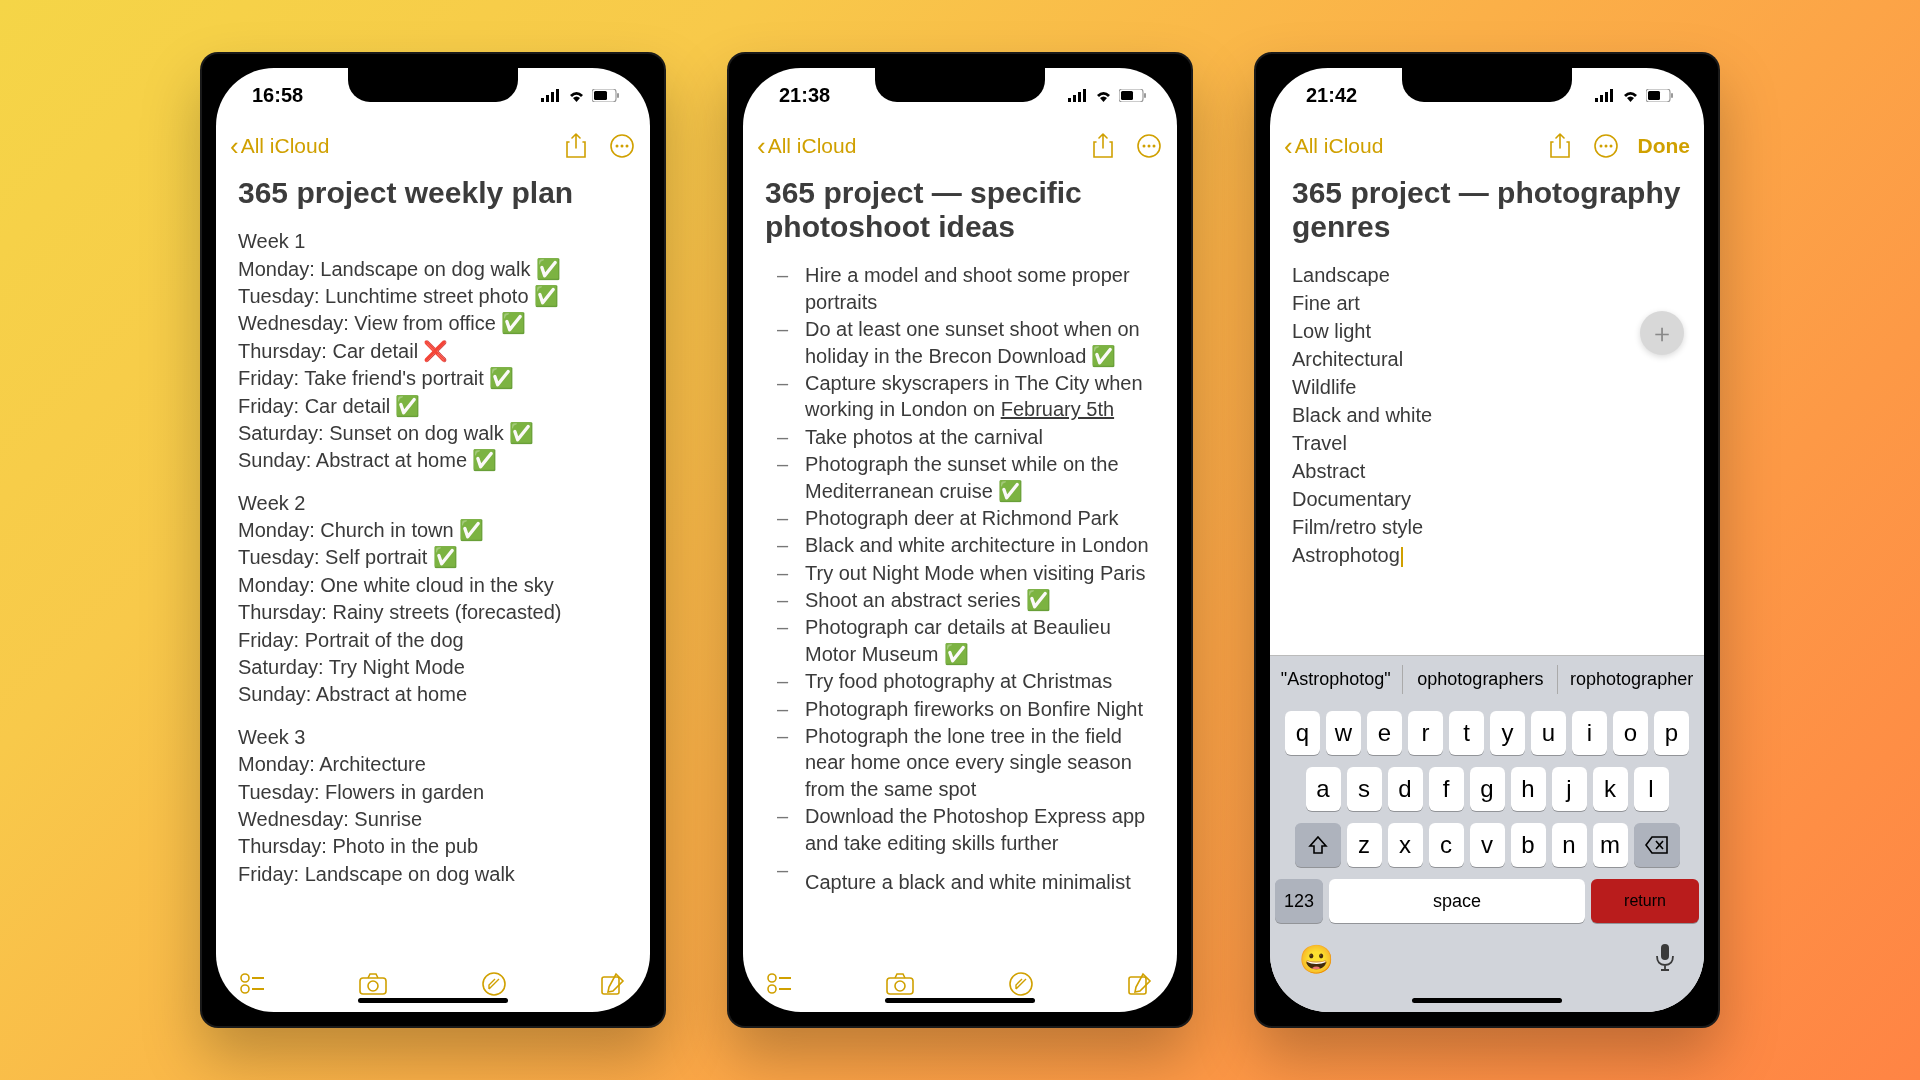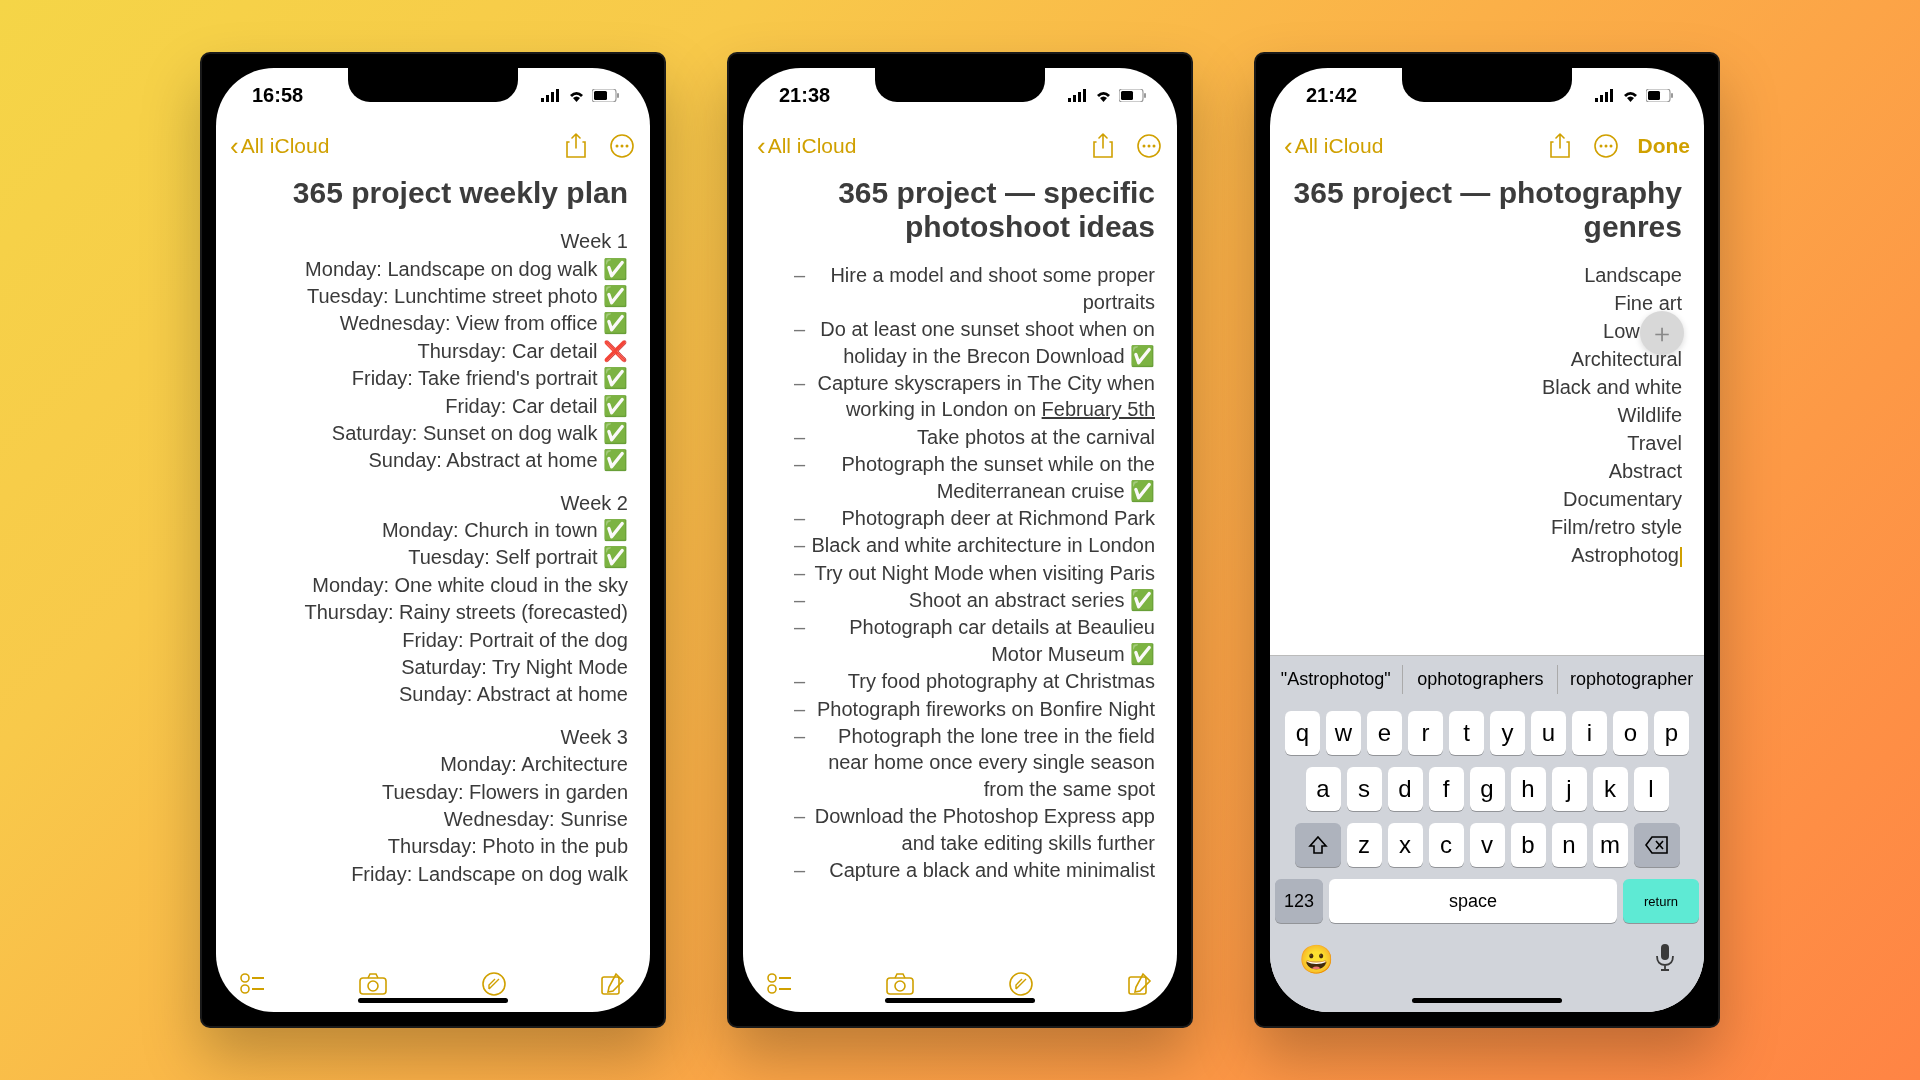--- a/index.html
+++ b/index.html
@@ -5,24 +5,23 @@
   * { box-sizing: border-box; margin: 0; padding: 0; }
   body {
     width: 1920px; height: 1080px;
     background: linear-gradient(135deg, #f5d547 0%, #f8c94a 25%, #fbb048 50%, #fd9946 75%, #ff8444 100%);
     font-family: -apple-system, "SF Pro Text", "Helvetica Neue", Arial, sans-serif;
     display: flex; justify-content: center; align-items: center; gap: 65px;
     transform-origin: top left;
   }
   .phone {
     width: 462px; height: 972px;
-    background: #000; border-radius: 8px;
+    background: #000; border-radius: 16px;
     padding: 14px; position: relative;
     box-shadow: 0 0 0 2px #1a1a1a, 0 30px 60px rgba(0,0,0,.25);
-    text-align: right;
   }
   .phone::before, .phone::after {
     content: ""; position: absolute; background: #0a0a0a;
   }
   .screen {
     width: 100%; height: 100%; background: #fff;
     border-radius: 58px; overflow: hidden; position: relative;
     display: flex; flex-direction: column;
   }
   .notch {
@@ -80,21 +79,21 @@
     background: #d1d4da; padding: 8px 5px 6px 5px;
   }
   .krow { display: flex; justify-content: center; gap: 6px; margin-bottom: 12px; }
   .key {
     width: 35px; height: 44px; background: #fff; border-radius: 6px;
     display: flex; align-items: center; justify-content: center;
     font-size: 24px; box-shadow: 0 1px 0 rgba(0,0,0,.3); color: #000;
   }
   .key.fn { background: #aeb3bd; width: 46px; font-size: 18px; }
   .key.space { flex: 1; font-size: 18px; }
-  .key.ret { background: #5eead4; width: 76px; font-size: 13px; }
+  .key.ret { background: #b91c1c; width: 108px; font-size: 16px; }
   .key.num { background: #aeb3bd; width: 48px; font-size: 18px; }
   .kb-bottom {
     display: flex; justify-content: space-between; padding: 8px 24px 30px 24px;
     font-size: 28px;
   }
   .fab {
     position: absolute; right: 20px; bottom: 300px;
     width: 44px; height: 44px; border-radius: 22px; background: #d8d8d8;
     display: flex; align-items: center; justify-content: center;
     color: #888; font-size: 26px; font-weight: 300;
@@ -307,21 +306,21 @@
           <div class="dash-item">
             <div class="dash">–</div>
             <div style="flex: 1 1 0%;">Photograph the lone tree in the field near home once every single season from the same spot</div>
           </div>
           <div class="dash-item">
             <div class="dash">–</div>
             <div style="flex: 1 1 0%;">Download the Photoshop Express app and take editing skills further</div>
           </div>
           <div class="dash-item">
             <div class="dash">–</div>
-            <div style="flex: 1 1 0%;">Capture a black and white minimalist</div>
+            <div style="flex: 1 1 0%; margin-top: 12px;">Capture a black and white minimalist</div>
           </div>
         </div>
     </div>
     <div class="toolbar">
       <span>
           <svg width="26" height="22">
             <circle cx="5" cy="5" r="4" stroke="#d0a000" fill="none" stroke-width="1.6"></circle>
             <line x1="12" y1="5" x2="24" y2="5" stroke="#d0a000" stroke-width="1.8"></line>
             <circle cx="5" cy="16" r="4" stroke="#d0a000" fill="none" stroke-width="1.6"></circle>
             <line x1="12" y1="16" x2="24" y2="16" stroke="#d0a000" stroke-width="1.8"></line>
@@ -395,22 +394,22 @@
         <span class="done">Done</span>
       </div>
     </div>
     <div class="note-content" style="position:relative;">
       <div class="note-title">365 project — photography genres</div>
       <div class="genres" id="p3genres">
           <div class="line">Landscape</div>
           <div class="line">Fine art</div>
           <div class="line">Low light</div>
           <div class="line">Architectural</div>
+          <div class="line">Wildlife</div>
           <div class="line">Black and white</div>
-          <div class="line">Wildlife</div>
           <div class="line">Travel</div>
           <div class="line">Abstract</div>
           <div class="line">Documentary</div>
           <div class="line">Film/retro style</div>
           <div class="line">Astrophotog<span class="cursor"></span></div>
         </div>
       <div class="fab">＋</div>
     </div>
     <div class="suggestion-bar">
       <span class="sugg">"Astrophotog"</span>

